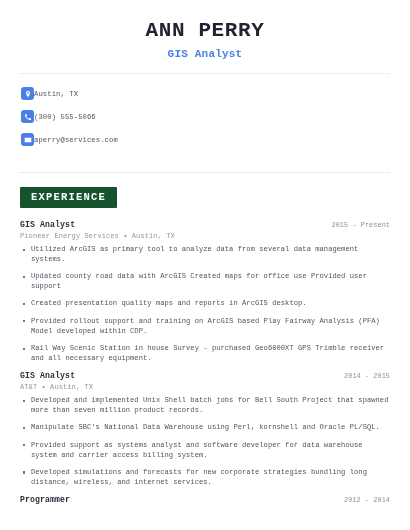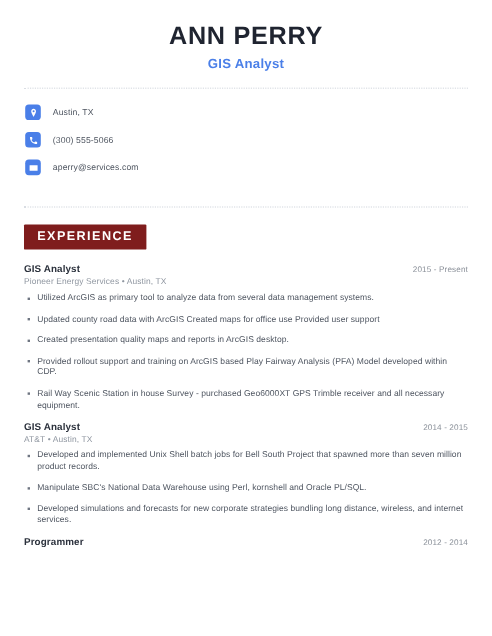--- a/index.html
+++ b/index.html
@@ -13,20 +13,21 @@
     font-family: "Liberation Sans", sans-serif;
     color: #3b3b3b;
     overflow: hidden;
   }
   .page {
     width: 410px;
     height: 446px;
     box-sizing: border-box;
     padding: 0 20px;
     position: relative;
+    font-family: Liberation Mono, monospace;
   }
   
   .header {
     padding-top: 18px;
     text-align: center;
   }
   .name {
     font-size: 21px;
     font-weight: bold;
     letter-spacing: 0.6px;
@@ -63,27 +64,26 @@
     display: flex;
     align-items: center;
     justify-content: center;
     flex: none;
     margin-left: 1px;
   }
   .c-icon svg { display: block; }
   .contact-text {
     font-size: 7.2px;
     color: #4e5560;
-    margin-left: 10px;
     letter-spacing: 0.1px;
   }
   
   .section-badge {
     display: inline-block;
-    background: #7f1d1d;
+    background: #14532d;
     color: #ffffff;
     font-size: 10.5px;
     font-weight: bold;
     letter-spacing: 1.2px;
     padding: 4px 11px 5px 11px;
     margin-top: 14px;
     border-radius: 1px;
   }
   
   .jobs { margin-top: 12px; }
@@ -201,20 +201,21 @@
 
     <div class="job">
       <div class="job-head">
         <span class="job-role">GIS Analyst</span>
         <span class="job-dates">2014 - 2015</span>
       </div>
       <div class="job-meta">AT&amp;T  •  Austin, TX</div>
       <ul class="bullets">
         <li>Developed and implemented Unix Shell batch jobs for Bell South Project that spawned more than seven million product records.</li>
         <li>Manipulate SBC's National Data Warehouse using Perl, kornshell and Oracle PL/SQL.</li>
+        <li>Provided support as systems analyst and software developer for data warehouse system and carrier access billing system.</li>
         <li>Developed simulations and forecasts for new corporate strategies bundling long distance, wireless, and internet services.</li>
       </ul>
     </div>
 
     <div class="job">
       <div class="job-head">
         <span class="job-role">Programmer</span>
         <span class="job-dates">2012 - 2014</span>
       </div>
 

